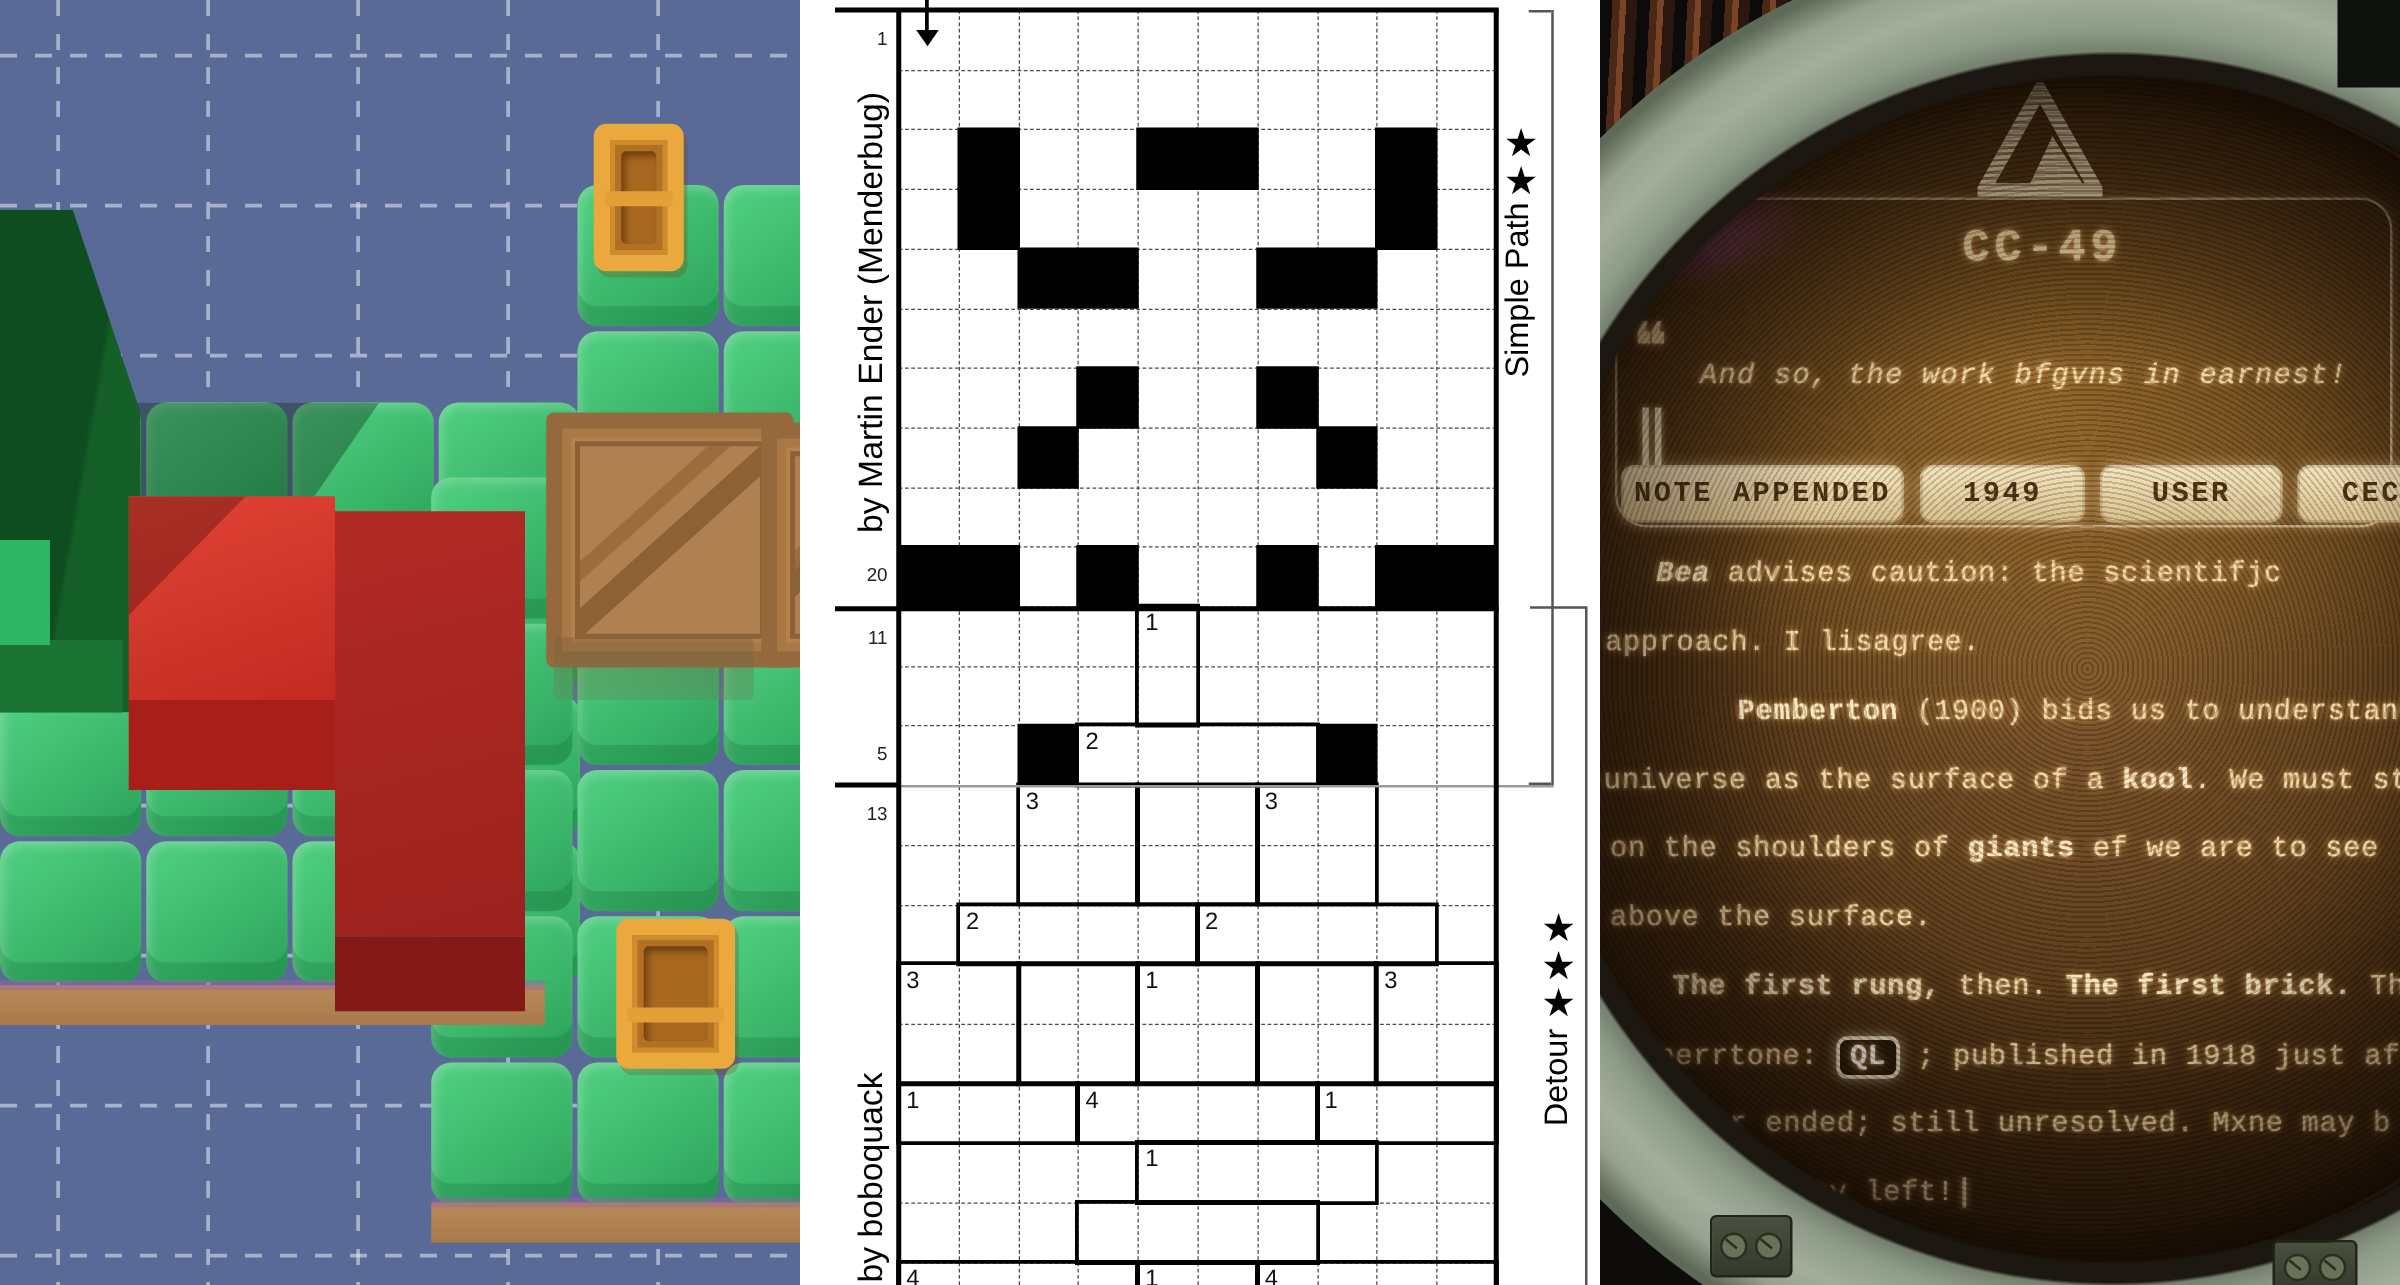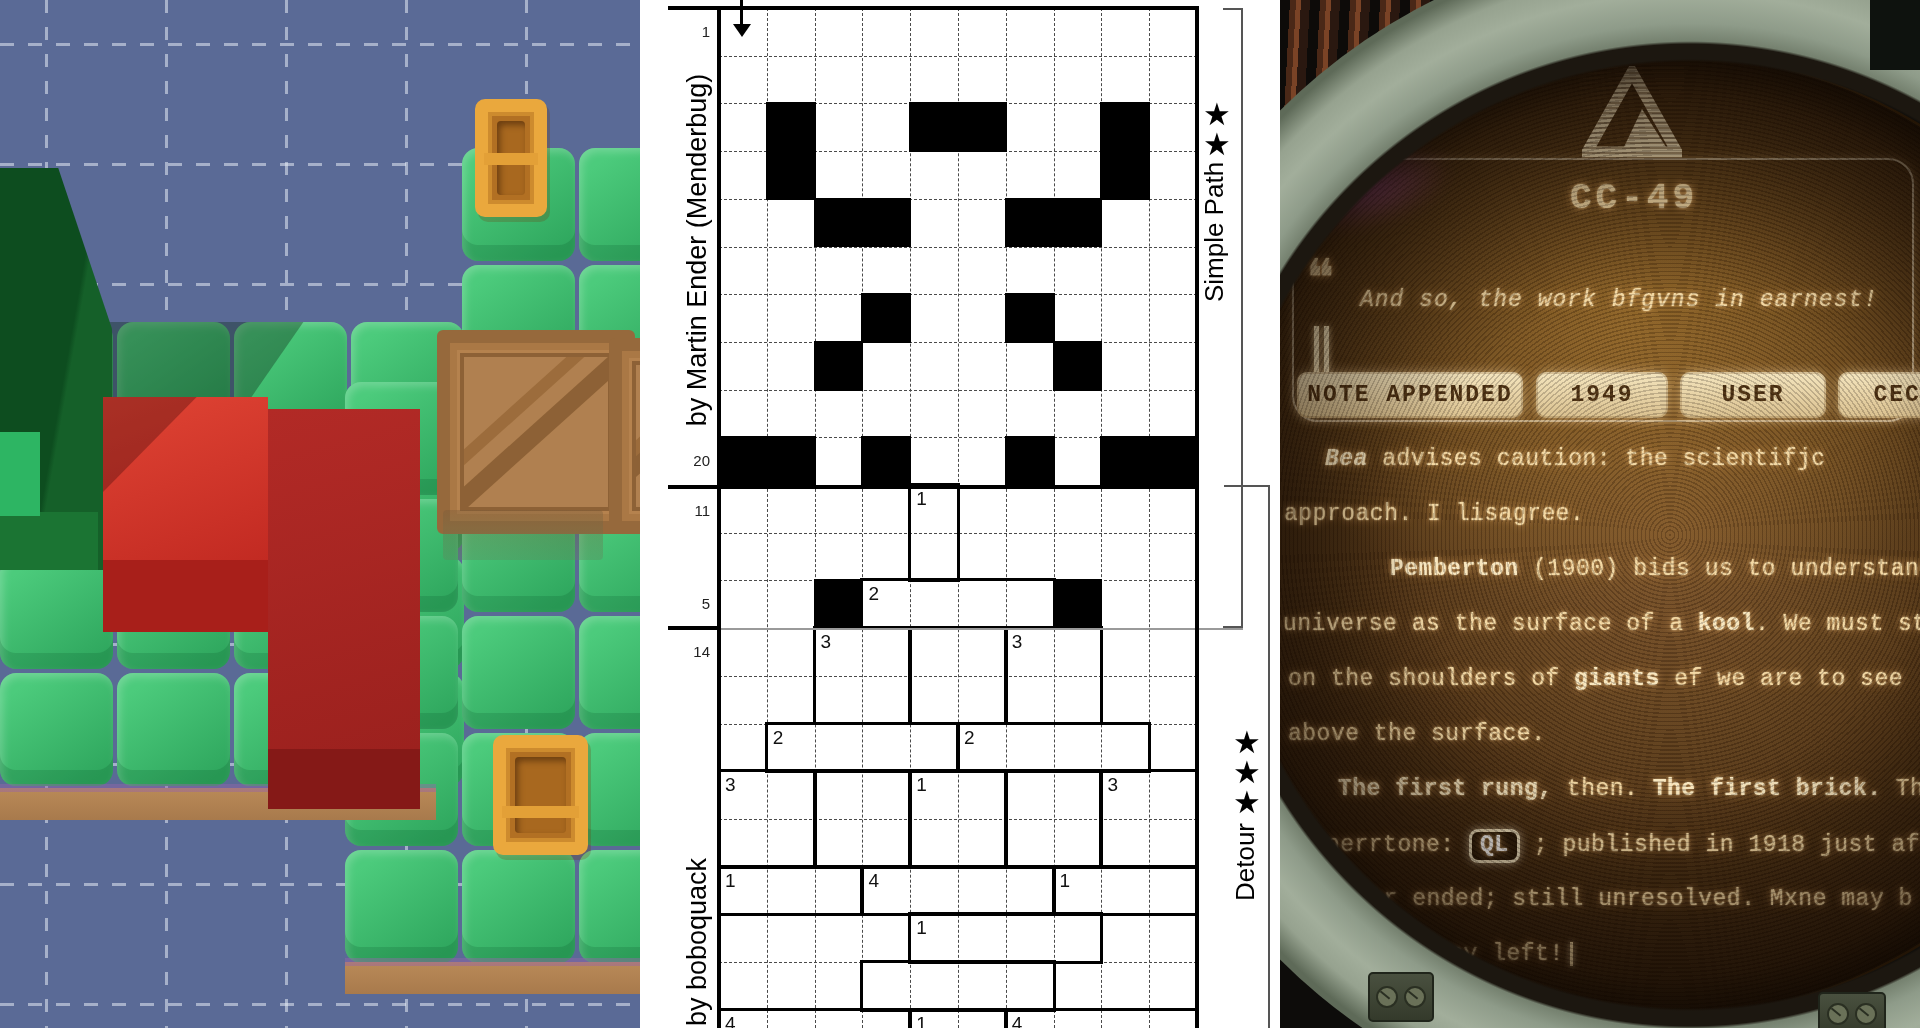--- a/index.html
+++ b/index.html
@@ -259,21 +259,21 @@
         <div class="rnum" style="left: 228.4px; top: 869.6px;">4</div>
         <div class="rnum" style="left: 419.6px; top: 869.6px;">1</div>
         <div class="rnum" style="left: 276.2px; top: 917.3px;">1</div>
         <div class="rnum" style="left: 85px; top: 1012.7px;">4</div>
         <div class="rnum" style="left: 276.2px; top: 1012.7px;">1</div>
         <div class="rnum" style="left: 371.8px; top: 1012.7px;">4</div>
         <div class="rowlab" style="left: 26px; top: 22.85px;">1</div>
         <div class="rowlab" style="left: 26px; top: 452.15px;">20</div>
         <div class="rowlab" style="left: 26px; top: 502px;">11</div>
         <div class="rowlab" style="left: 26px; top: 595.25px;">5</div>
-        <div class="rowlab" style="left: 26px; top: 642.95px;">14</div>
+        <div class="rowlab" style="left: 26px; top: 642.95px;">13</div>
         <div class="thick" style="left: 28px; top: 485px; width: 531px; height: 4px;"></div>
         <div class="thick" style="left: 28px; top: 626px; width: 51px; height: 4px;"></div>
         <div class="thick" style="left: 28px; top: 6px; width: 531px; height: 4px;"></div>
         <div class="grayline" style="left: 79px; top: 628px; width: 524px; height: 1.5px;"></div>
       </div>
 
     <div class="thick" style="left:77px;top:8px;width:4px;height:1020px;"></div>
     <div class="thick" style="left:555px;top:8px;width:4px;height:1020px;"></div>
 
     <div class="arrow-line" style="left:100px;top:0;width:3px;height:26px;"></div>

